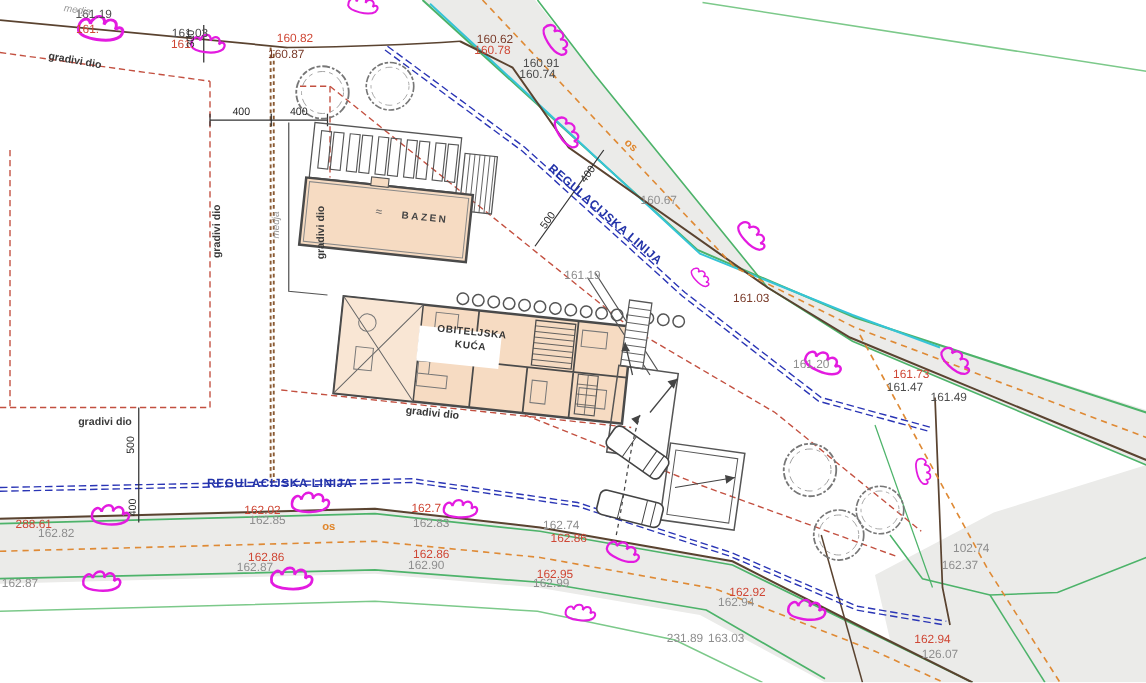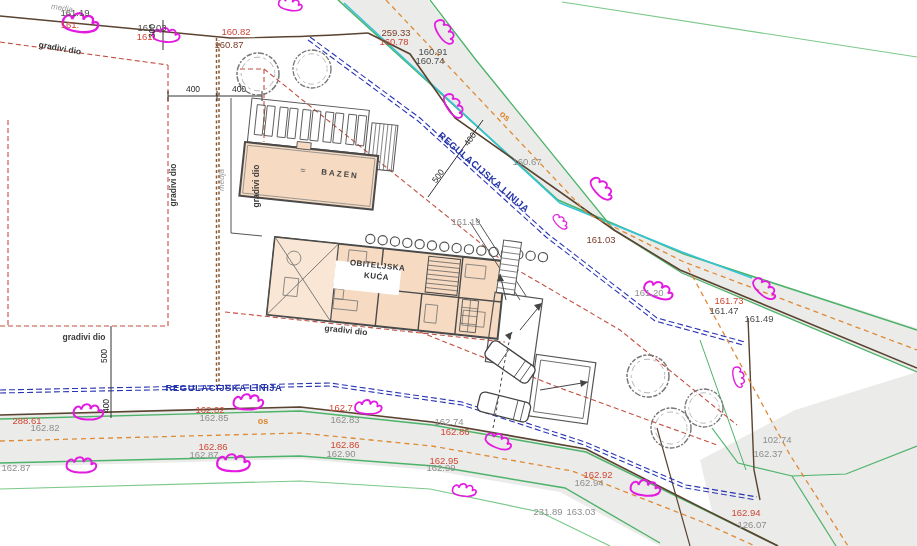--- a/index.html
+++ b/index.html
@@ -227,21 +227,21 @@
     <use href="#scrib" transform="translate(738,377) rotate(80) scale(0.7)"></use>
   </g>
 </svg>
 
 <span class="lb d" style="left:75px;top:12px">161.19</span>
 <span class="lb r" style="left:70px;top:24px">161.</span>
 <span class="lb d" style="left:152px;top:27px">161.03</span>
 <span class="lb r" style="left:146px;top:36px">161.</span>
 <span class="lb r" style="left:236px;top:31px">160.82</span>
 <span class="lb b" style="left:229px;top:44px">160.87</span>
-<span class="lb b" style="left:396px;top:32px">259.33</span>
+<span class="lb b" style="left:396px;top:32px">160.62</span>
 <span class="lb r" style="left:394px;top:41px">160.78</span>
 <span class="lb d" style="left:433px;top:51px">160.91</span>
 <span class="lb d" style="left:430px;top:60px">160.74</span>
 <span class="lb g" style="left:527px;top:161px">160.67</span>
 <span class="lb g" style="left:466px;top:221px">161.19</span>
 <span class="lb b" style="left:601px;top:239px">161.03</span>
 <span class="lb g" style="left:649px;top:292px">161.20</span>
 <span class="lb r" style="left:729px;top:300px">161.73</span>
 <span class="lb d" style="left:724px;top:310px">161.47</span>
 <span class="lb d" style="left:759px;top:318px">161.49</span>

